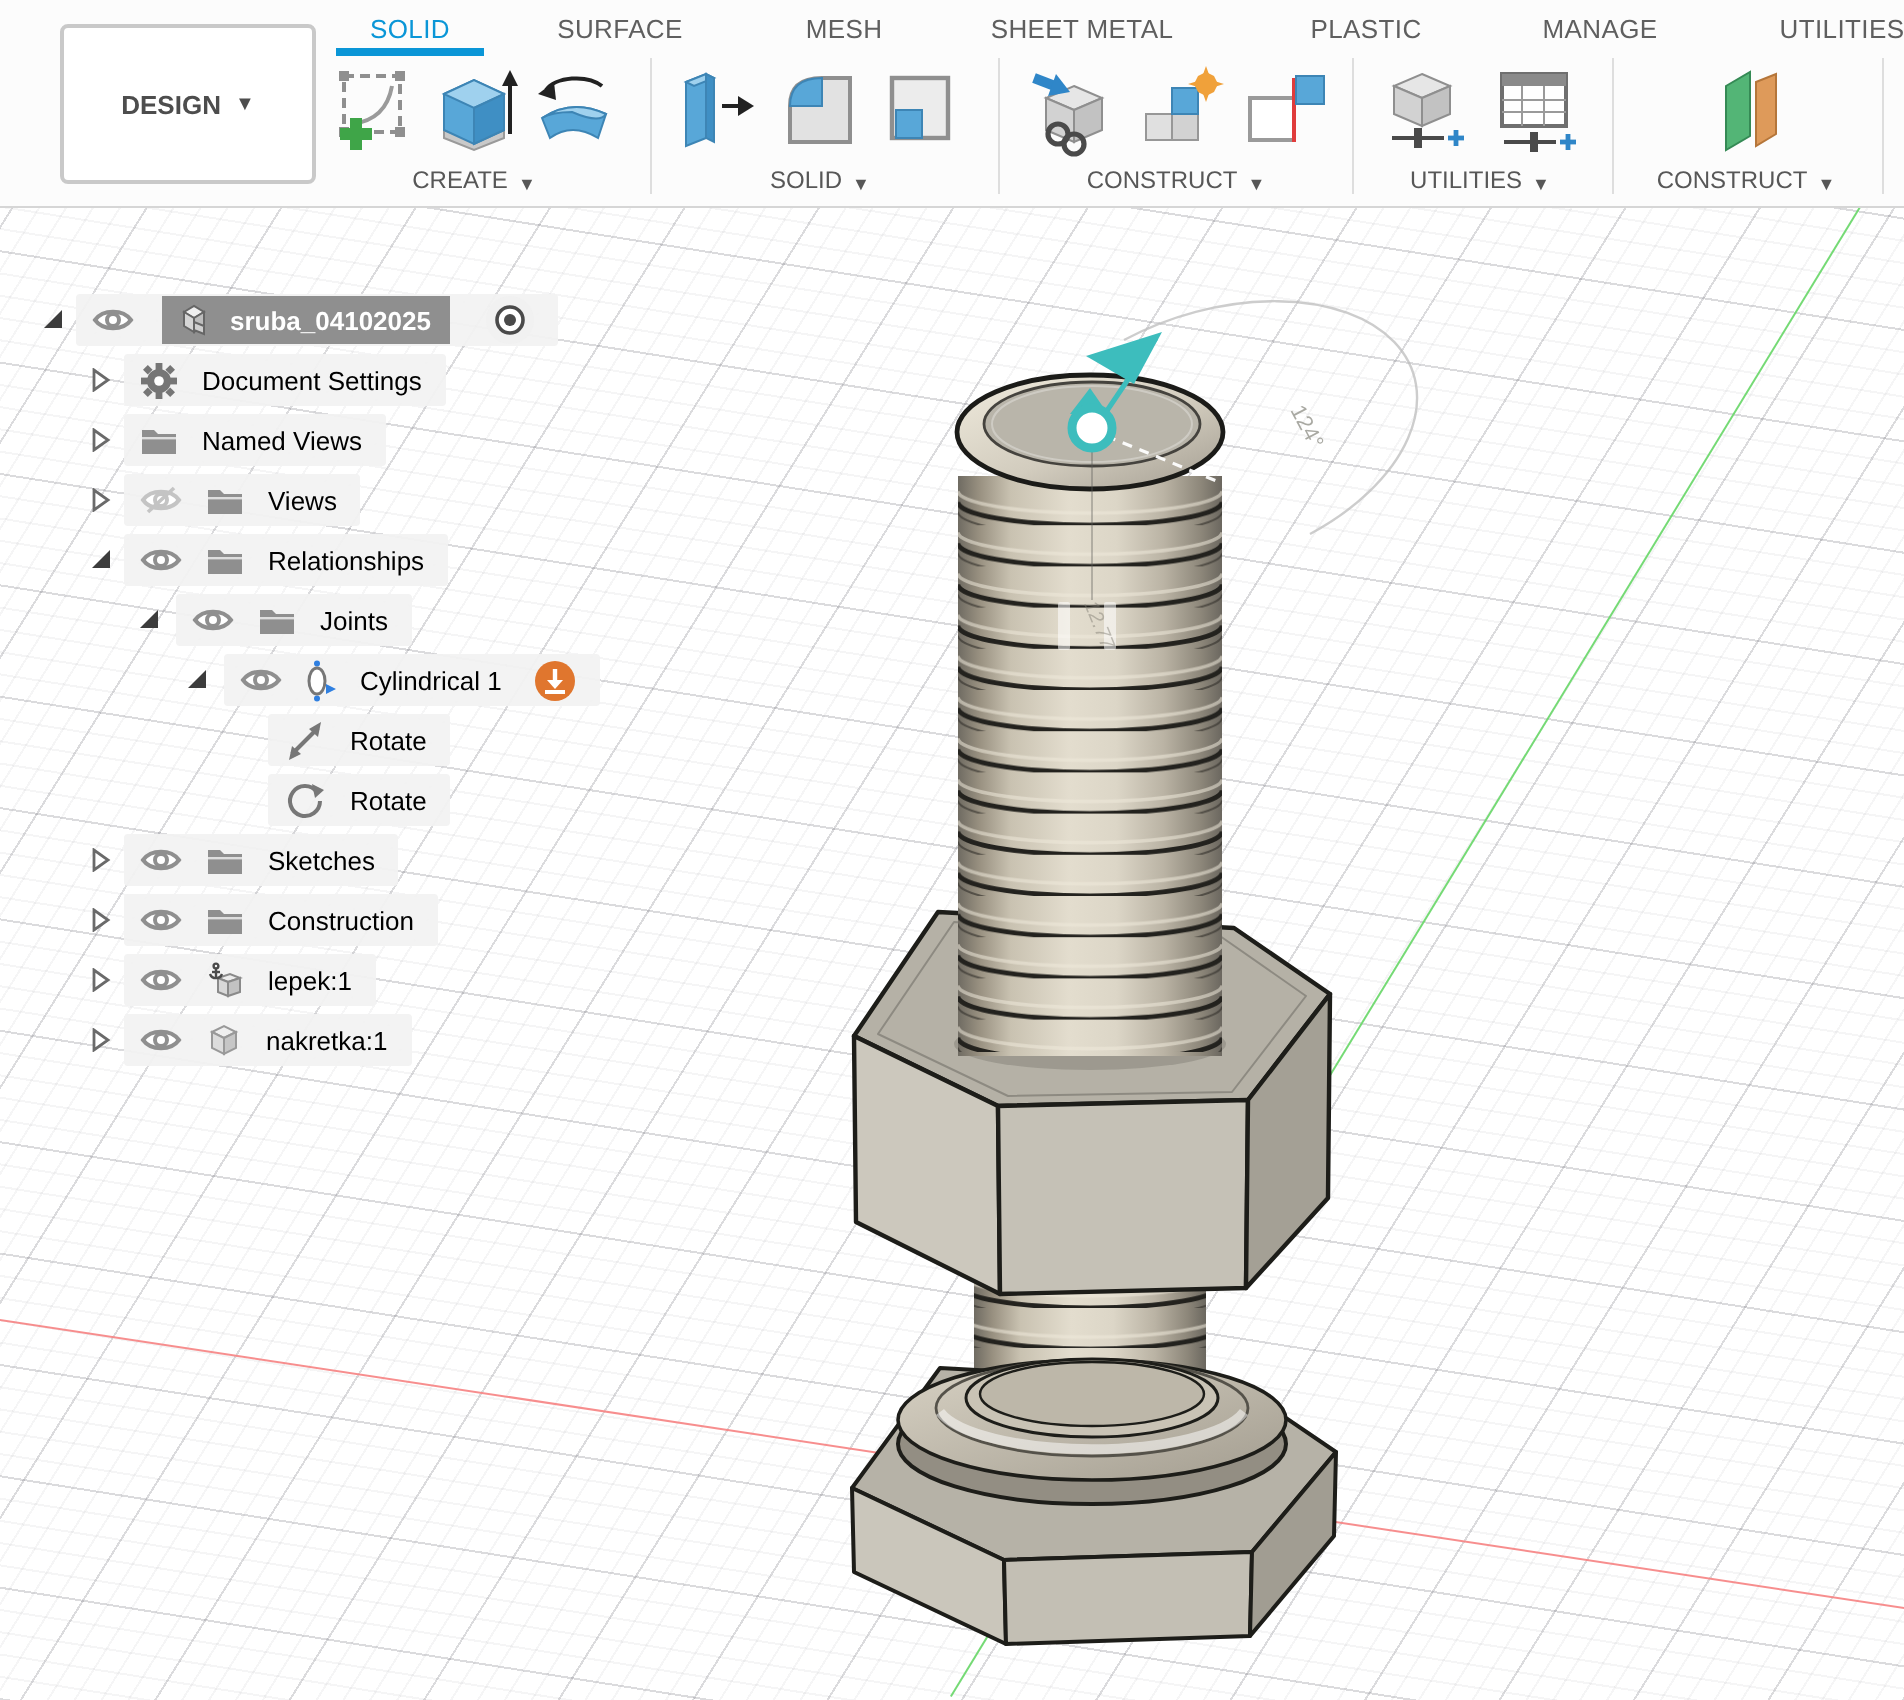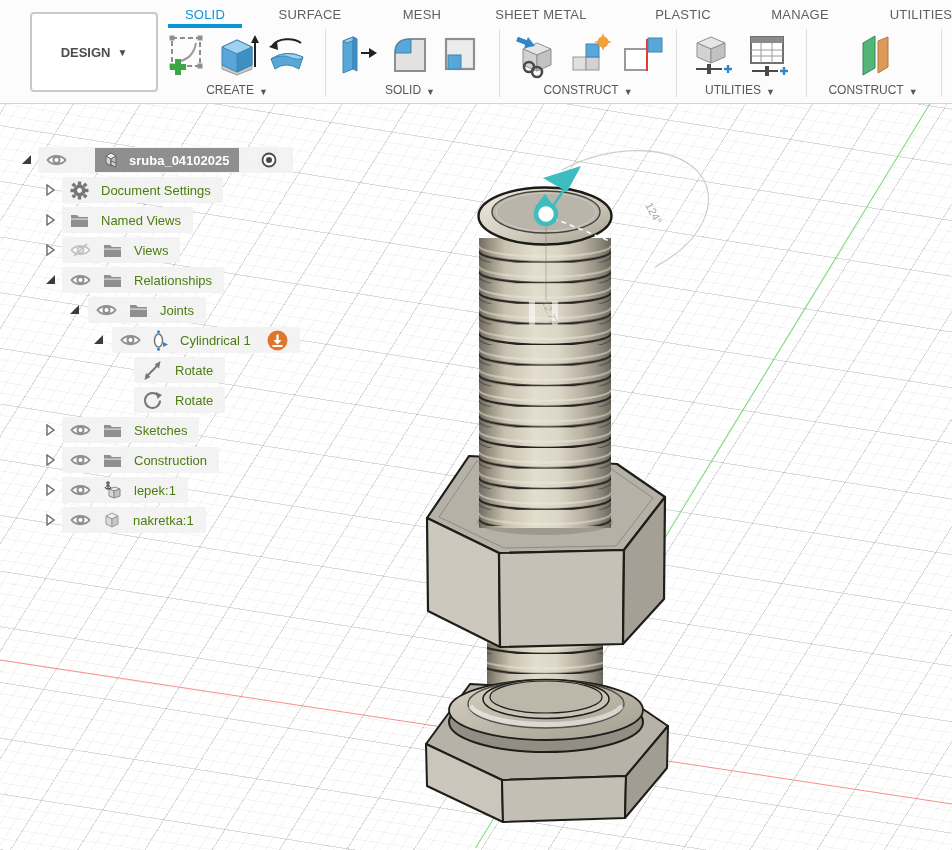--- a/index.html
+++ b/index.html
@@ -38,23 +38,23 @@
   .browser-header{position:absolute;left:0;top:8px;width:374px;height:29px;
     background:linear-gradient(#f4f4f4,#e7e7e7);border:1px solid #cfcfcf;border-left:none;
     display:flex;align-items:center;z-index:30;}
   .browser-title{font-size:13px;color:#454545;letter-spacing:.4px;margin-left:10px;}
   .collapse-icon{margin-left:10px;display:flex;}
   .panel-minus{margin-left:auto;margin-right:12px;display:flex;}
   .trow{position:absolute;height:28px;z-index:30;display:flex;align-items:center;}
   .xarrow{position:absolute;top:8px;width:12px;height:12px;}
   .chip{position:absolute;top:1px;height:26px;display:inline-flex;align-items:center;gap:12px;
         background:rgba(242,242,242,0.93);border-radius:2px;padding:0 12px 0 8px;}
-  .chip .lbl{font-size:13px;color:#4d7c0f;white-space:nowrap;}
+  .chip .lbl{font-size:13px;color:#000000;white-space:nowrap;}
   .graybox{height:24px;display:inline-flex;align-items:center;gap:8px;background:#8f8f8f;
-        padding:0 10px 0 6px;margin-left:16px;}
+        padding:0 10px 0 6px;margin-left:2px;}
   .graybox .lbl{font-size:13px;font-weight:bold;color:#ffffff;white-space:nowrap;}
   .radio-chip{width:24px;height:24px;border-radius:50%;background:rgba(240,240,240,0.95);
         display:inline-flex;align-items:center;justify-content:center;margin-left:6px;}
 </style>
 </head>
 <body>
 
 <div class="toolbar">
   <div class="design-btn">
     <span>DESIGN</span>

